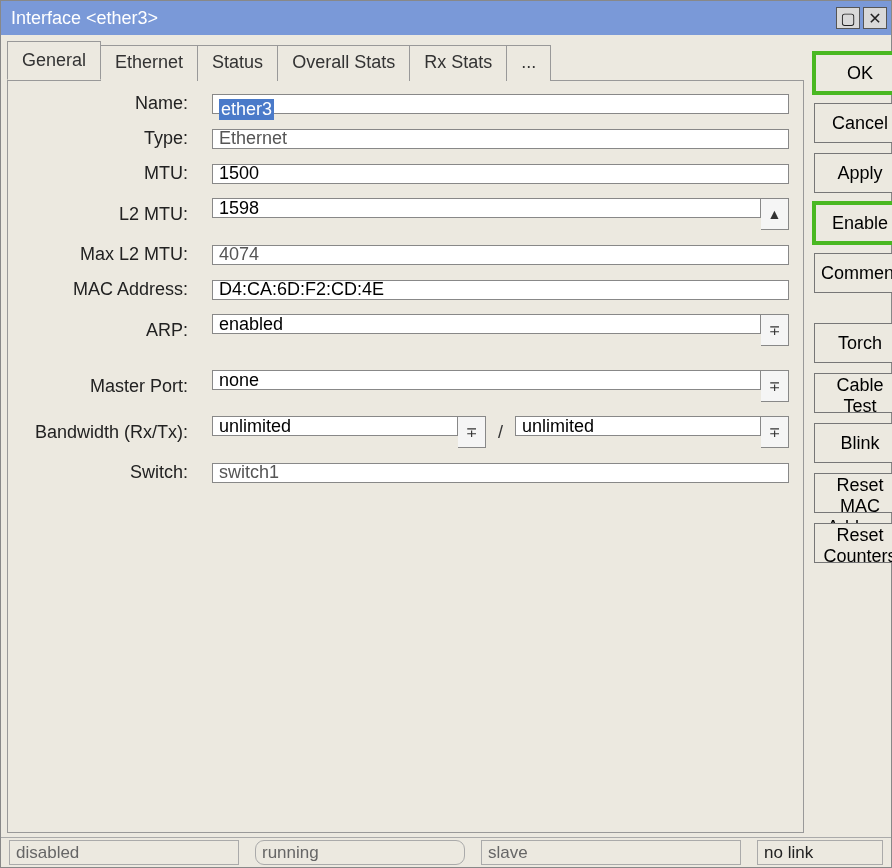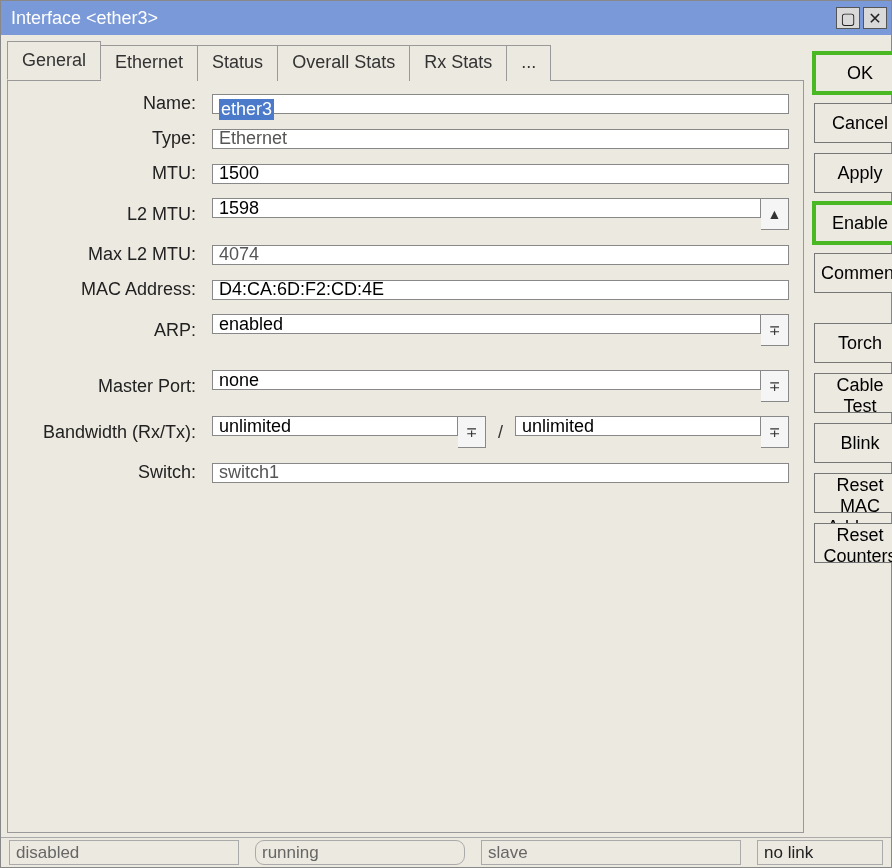--- a/index.html
+++ b/index.html
@@ -84,21 +84,21 @@
   }
   .form-row {
     display: flex;
     align-items: center;
     margin-bottom: 14px;
   }
   .form-row.spacer { height: 10px; margin: 0; }
   .form-label {
     width: 190px;
     text-align: right;
-    padding-right: 16px;
+    padding-right: 24px;
     color: #222;
   }
   .input-wrap {
     flex: 1;
     display: flex;
     align-items: center;
     gap: 6px;
   }
   .txt {
     flex: 1;

